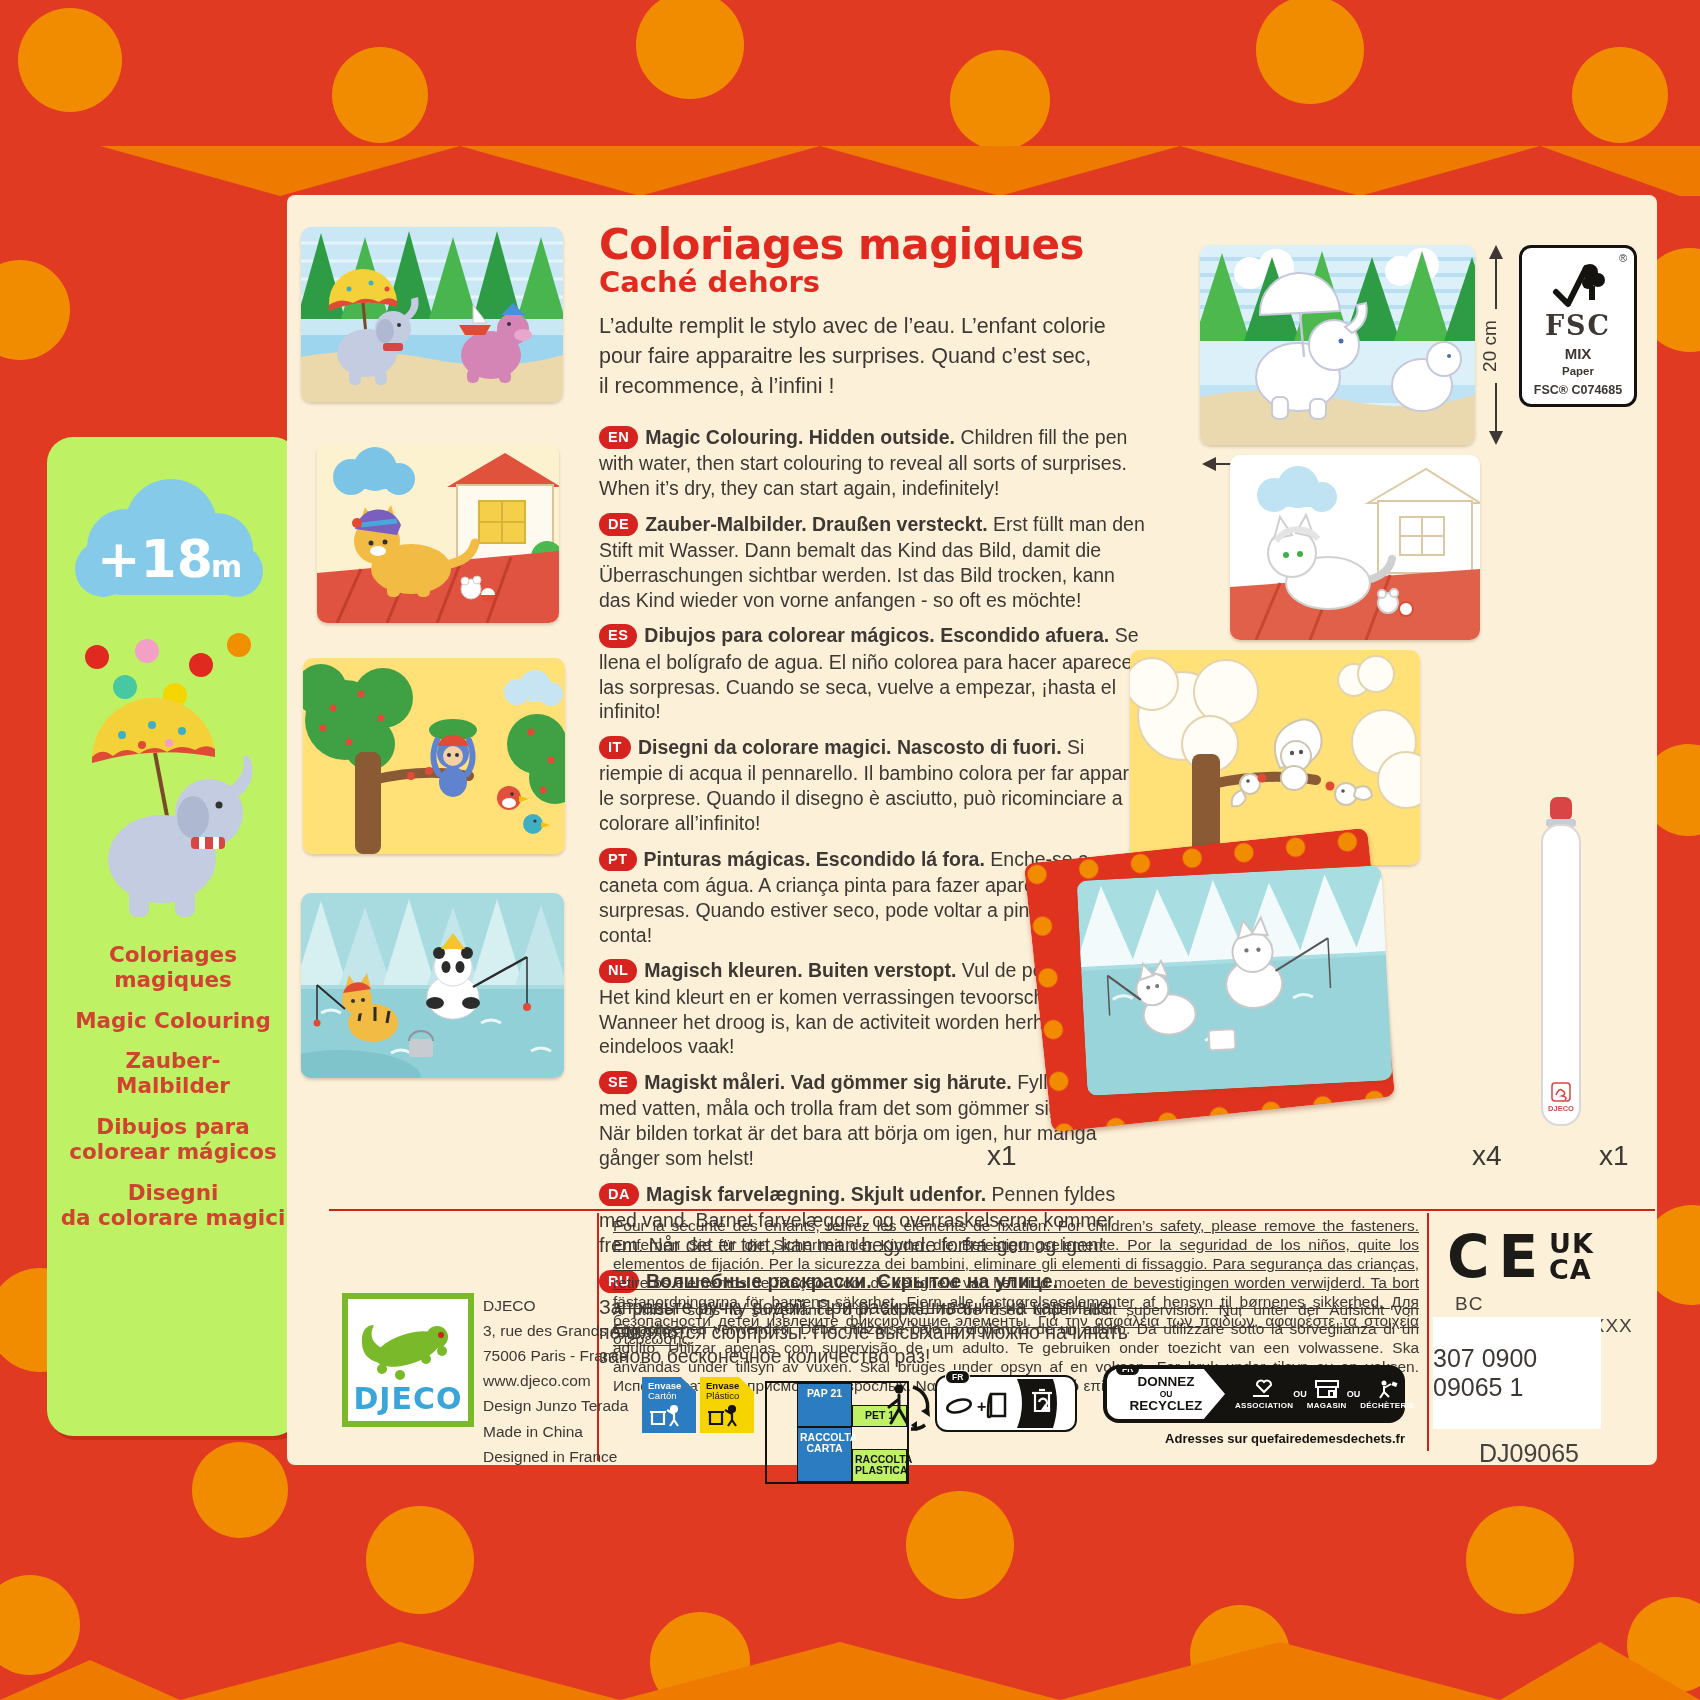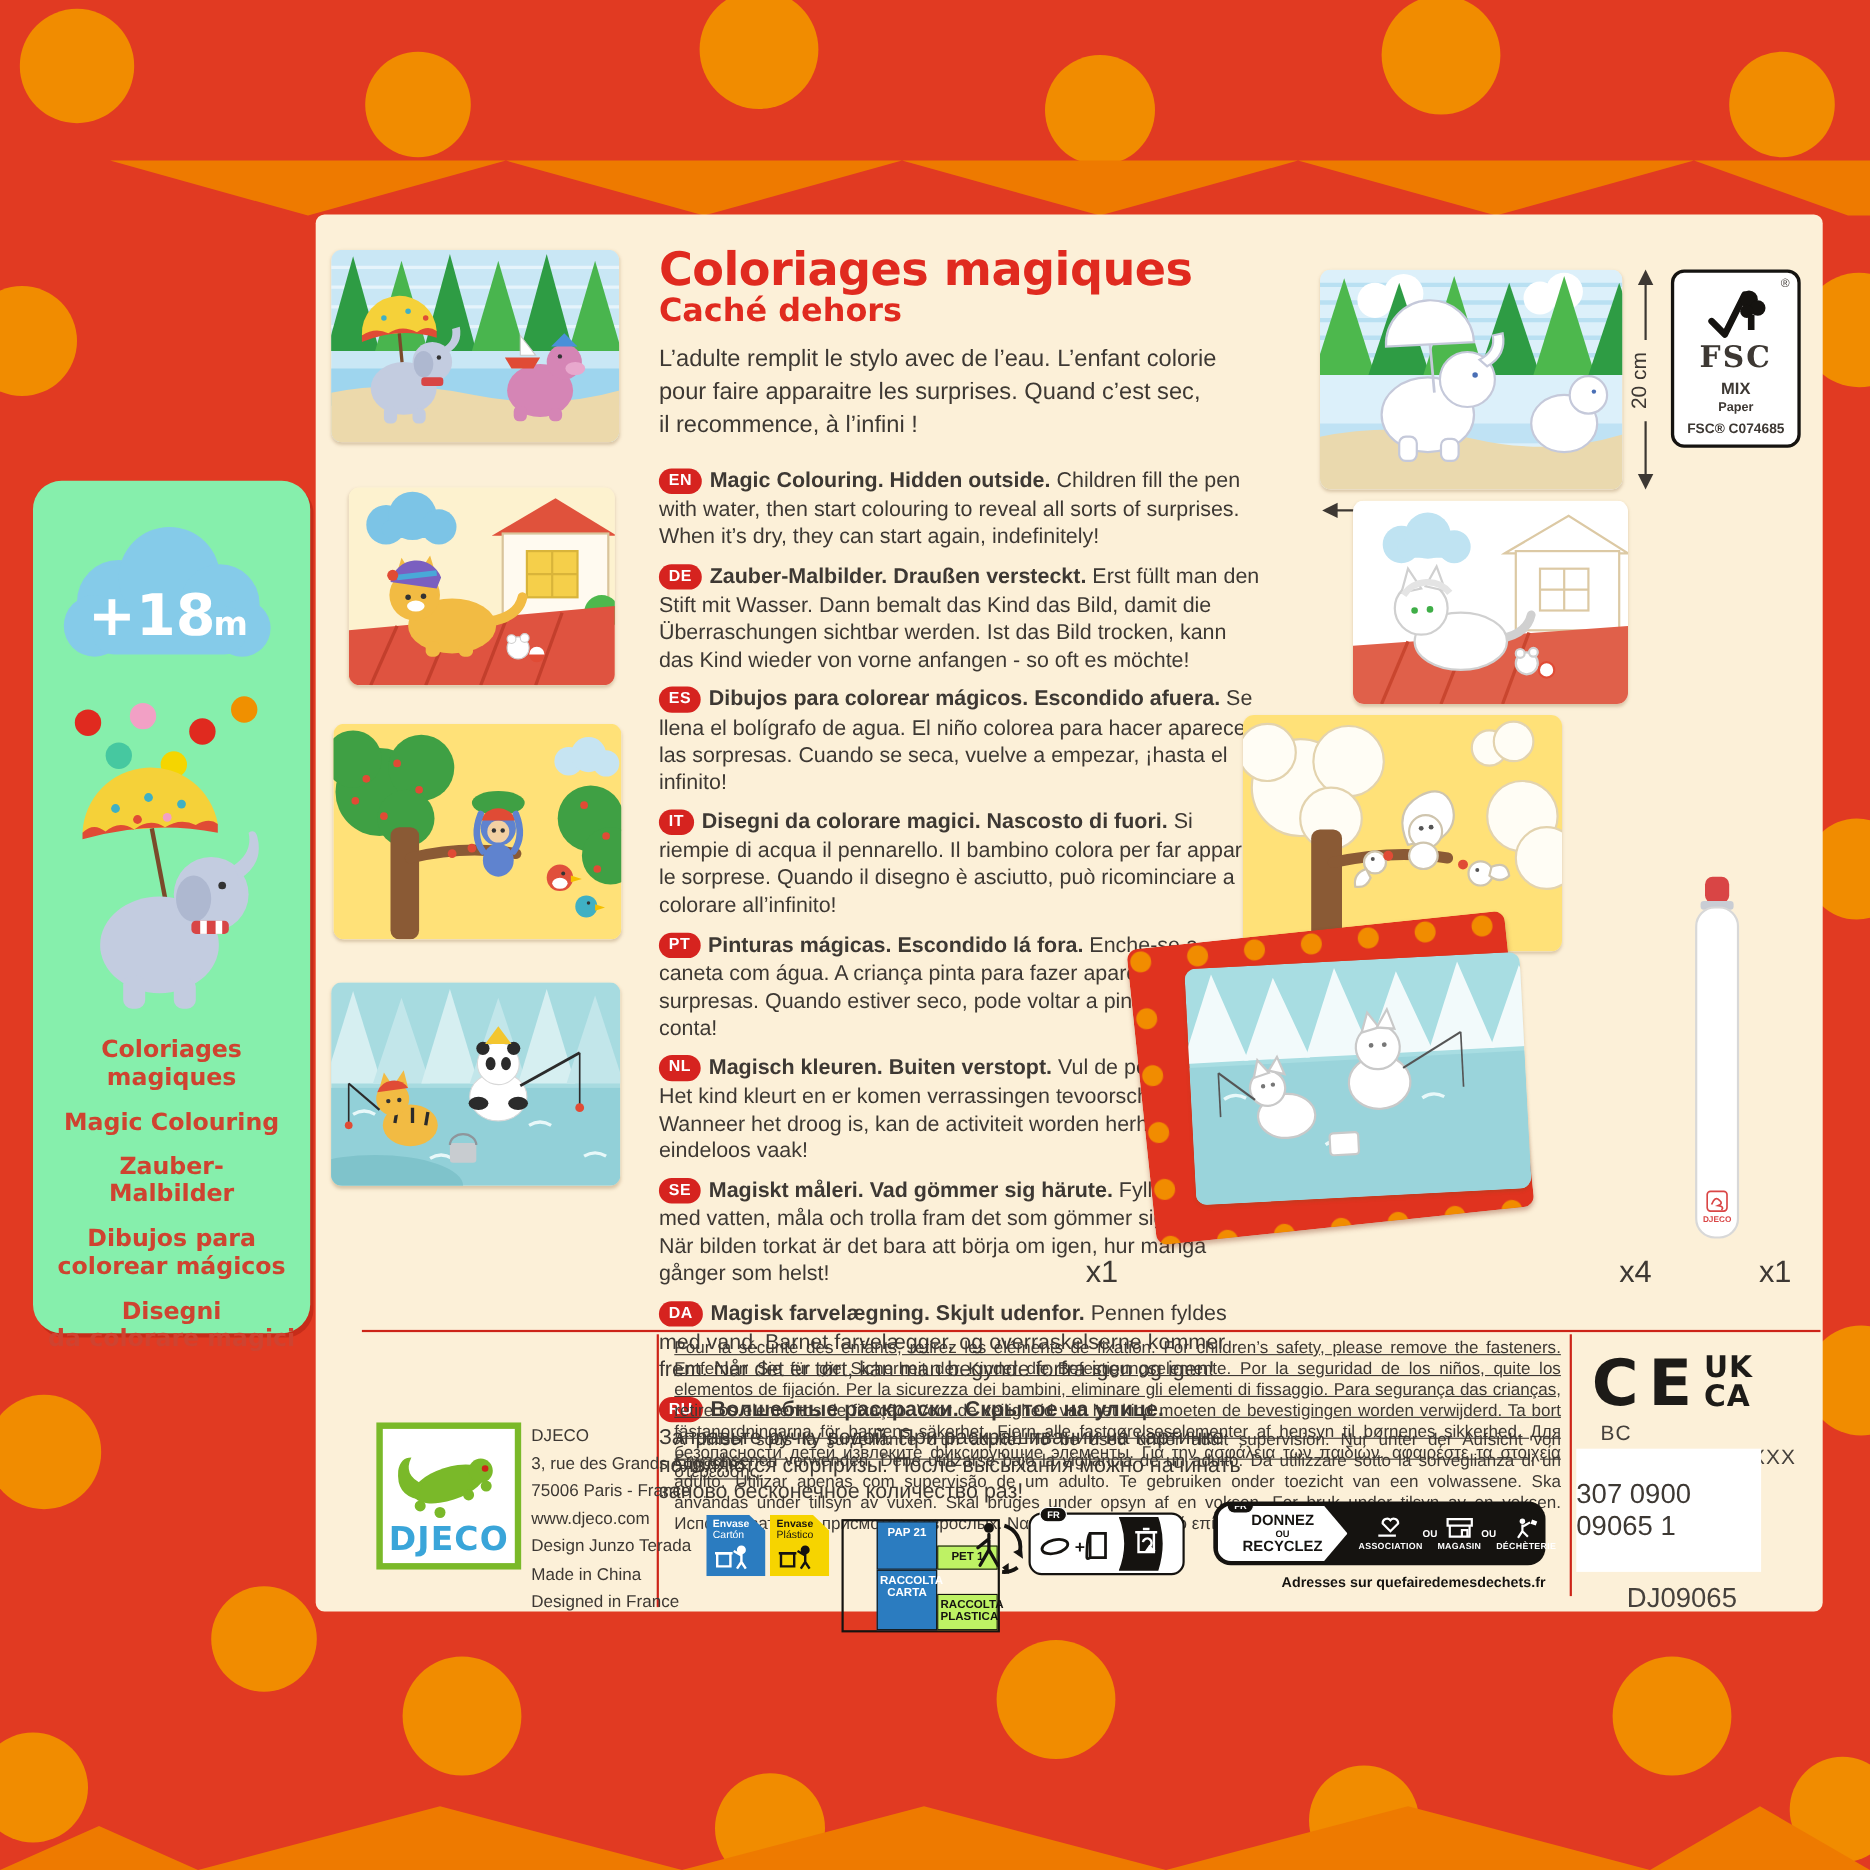--- a/index.html
+++ b/index.html
@@ -1,21 +1,21 @@
 <!DOCTYPE html>
 <html><head>
 <meta charset="utf-8">
 <style>
   html,body{margin:0;padding:0;background:#555;}
   .page{position:relative;width:1700px;height:1700px;background:#e13a22;overflow:hidden;
         font-family:"Liberation Sans",sans-serif;color:#3d3833;}
   .abs{position:absolute;}
   svg{display:block;}
   
-  .left-panel{position:absolute;left:30px;top:437px;width:252px;height:775px;background:#86efac;
+  .left-panel{position:absolute;left:47px;top:437px;width:252px;height:999px;background:#bef264;
               border-radius:26px;box-shadow:3px 4px 0 rgba(150,20,8,.35);}
   .age-cloud{position:absolute;left:16px;top:28px;}
   .titles{position:absolute;left:0;top:505px;width:252px;text-align:center;}
   .titles div{white-space:pre-line;color:#cf4330;font-weight:bold;font-size:21.5px;line-height:1.18;
               margin-bottom:15px;font-family:"DejaVu Sans","Liberation Sans",sans-serif;}
   
   .cream{position:absolute;left:287px;top:195px;width:1370px;height:1270px;background:#fcf0d8;border-radius:8px;}
   .card{position:absolute;border-radius:10px;overflow:hidden;box-shadow:0 2px 3px rgba(120,80,30,.25);}
   
   .textcol{position:absolute;left:312px;top:28px;width:552px;}

